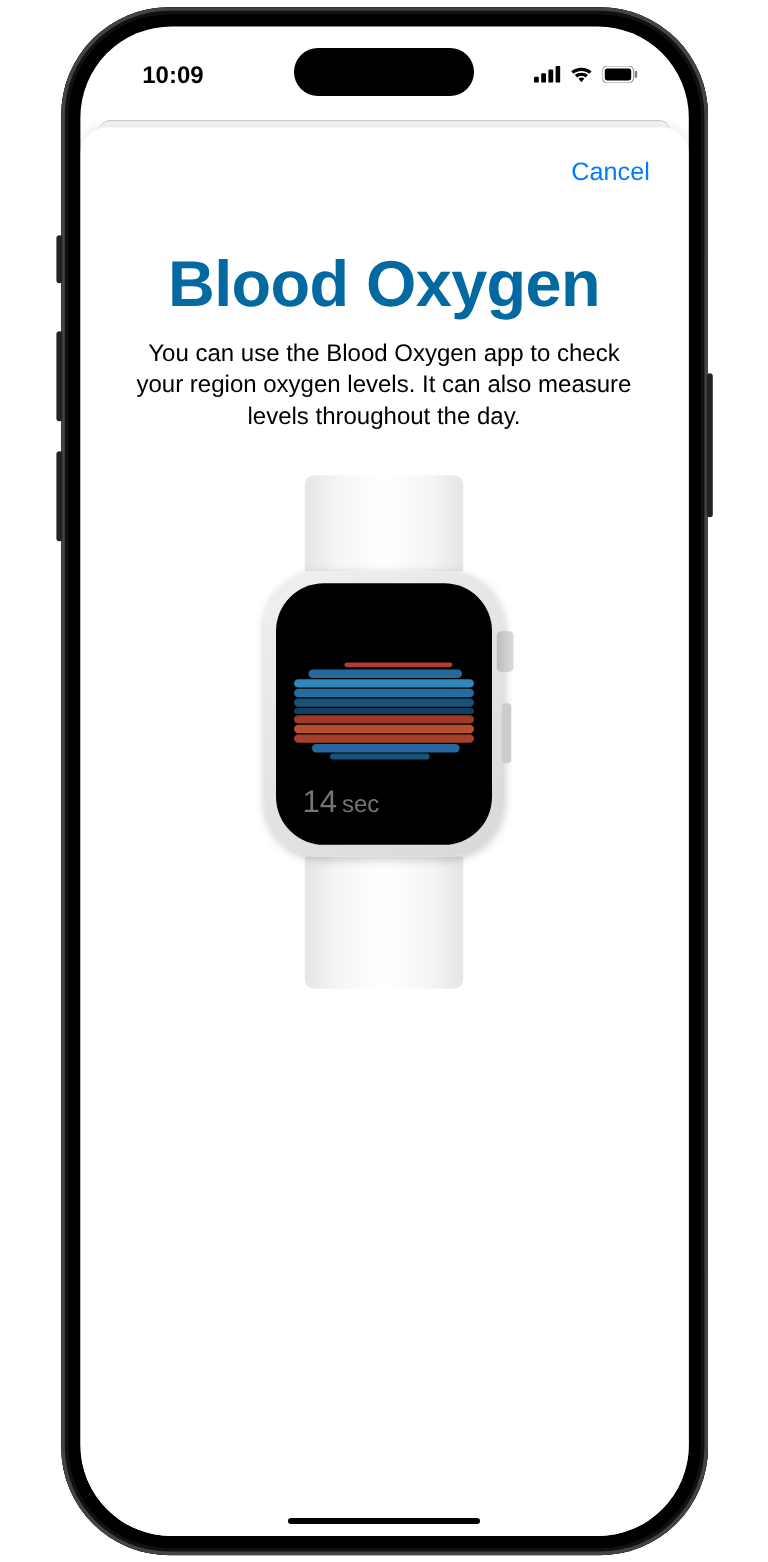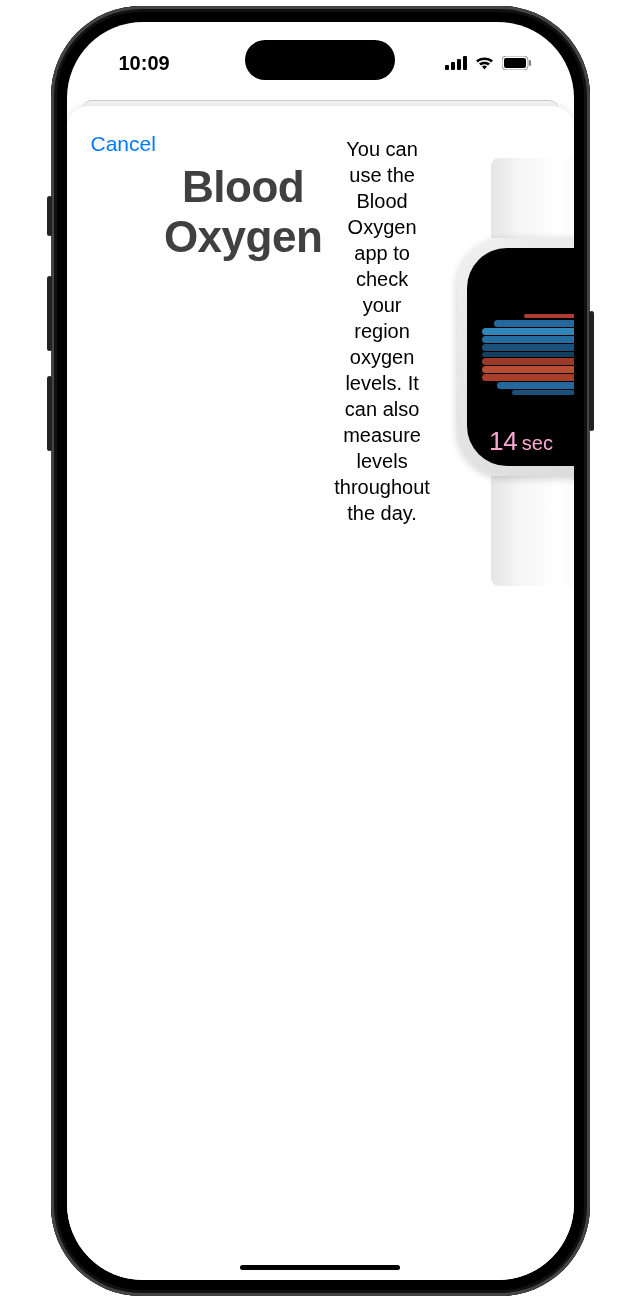--- a/index.html
+++ b/index.html
@@ -92,21 +92,21 @@
       background: #f8f8f8;
     }
     
     .sheet {
       flex: 1;
       background: #fff;
       border-radius: 22px 22px 0 0;
       margin-top: -8px;
       padding: 16px 24px 0 24px;
       display: flex;
-      flex-direction: row;
+      flex-direction: column;
       box-shadow: 0 -1px 8px rgba(0,0,0,0.1);
       position: relative;
     }
     
     .nav-row {
       display: flex;
       justify-content: flex-end;
       height: 44px;
       align-items: center;
       padding-right: 8px;
@@ -116,23 +116,23 @@
       color: #007aff;
       font-size: 21px;
       font-weight: 400;
       background: none;
       border: none;
       cursor: pointer;
     }
     
     .title {
       text-align: center;
-      font-size: 44px;
+      font-size: 54px;
       font-weight: 700;
-      color: #404040;
+      color: #0369a1;
       margin-top: 40px;
       letter-spacing: -0.5px;
     }
     
     .description {
       text-align: center;
       font-size: 20px;
       color: #000;
       margin-top: 14px;
       padding: 0 12px;
@@ -215,23 +215,23 @@
       position: absolute;
       left: 0;
       width: 100%;
       height: 7px;
       border-radius: 6px;
       opacity: 0.85;
     }
     
     .watch-timer {
       position: absolute;
-      bottom: 9px;
+      bottom: 20px;
       left: 22px;
-      color: #f9a8d4;
+      color: #737373;
       font-size: 26px;
       font-weight: 500;
       display: flex;
       align-items: baseline;
       gap: 4px;
     }
     .watch-timer-unit {
       font-size: 20px;
       font-weight: 400;
     }

